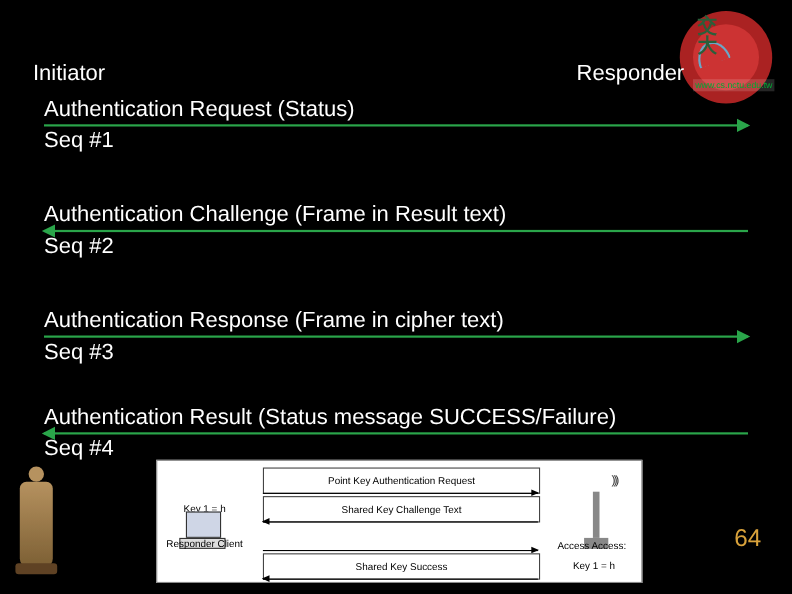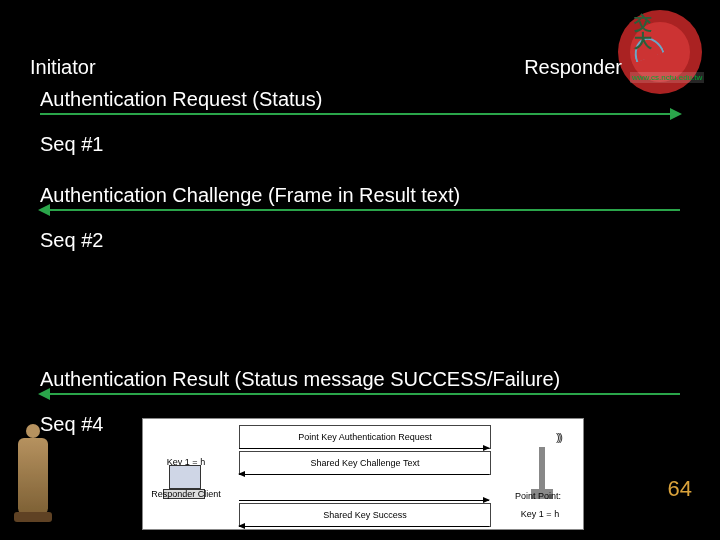--- a/index.html
+++ b/index.html
@@ -1,20 +1,20 @@
 <!DOCTYPE html>
 <html><head>
 <meta charset="utf-8">
 <style>
   html,body{margin:0;padding:0;width:720px;height:540px;background:#000;font-family:Arial,Helvetica,sans-serif;overflow:hidden;position:relative}
   .slide{position:relative;width:720px;height:540px}
   .role{position:absolute;color:#fff;font-size:20px}
   .msg-block{position:absolute;width:640px;left:40px;text-align:left}
   .msg-label{color:#fff;font-size:20px;margin-bottom:2px}
-  .msg-seq{color:#fff;font-size:20px;margin-top:18px}
+  .msg-seq{color:#fff;font-size:20px;margin-top:2px}
   .arrow-r,.arrow-l{position:relative;height:2px;background:#2aa54a;width:640px;margin:2px 0}
   .arrow-r::after{content:"";position:absolute;right:-2px;top:-5px;border-left:12px solid #2aa54a;border-top:6px solid transparent;border-bottom:6px solid transparent}
   .arrow-l::after{content:"";position:absolute;left:-2px;top:-5px;border-right:12px solid #2aa54a;border-top:6px solid transparent;border-bottom:6px solid transparent}
   .page-num{position:absolute;right:28px;bottom:38px;color:#d9a23b;font-size:22px}
   
   .inset{position:absolute;left:142px;top:418px;width:440px;height:110px;background:#fff;border:1px solid #888}
   .inset-client,.inset-ap{position:absolute;font-size:9px;color:#000;text-align:center;width:70px}
   .inset-client{left:8px;top:70px}
   .inset-ap{right:10px;top:72px}
   .inset-key1a{position:absolute;left:8px;font-size:9px;color:#000;top:38px;width:70px;text-align:center}
@@ -66,41 +66,46 @@
     <div class="arrow-r"></div>
     <div class="msg-seq">Seq #1</div>
   </div>
 
   <div class="msg-block" style="top:184px">
     <div class="msg-label">Authentication Challenge (Frame in Result text)</div>
     <div class="arrow-l"></div>
     <div class="msg-seq">Seq #2</div>
   </div>
 
+  <div class="msg-block" style="top:280px">
+    <div class="msg-label">Authentication Response (Frame in cipher text)</div>
+    <div class="arrow-r"></div>
+    <div class="msg-seq">Seq #3</div>
+  </div>
 
   <div class="msg-block" style="top:368px">
     <div class="msg-label">Authentication Result (Status message SUCCESS/Failure)</div>
     <div class="arrow-l"></div>
     <div class="msg-seq">Seq #4</div>
   </div>
 
   <div class="inset">
     <div class="inset-key1a">Key 1 = h</div>
     <div class="pc">
         <div class="mon"></div>
         <div class="kb"></div>
       </div>
     <div class="inset-client">Responder Client</div>
 
     <div class="waves">)))</div>
     <div class="tower">
         <div class="mast"></div>
         <div class="base"></div>
       </div>
-    <div class="inset-ap">Point Point:</div>
+    <div class="inset-ap">Access Access:</div>
     <div class="inset-key1b">Key 1 = h</div>
 
     <div class="inset-row" style="top:6px">Point Key Authentication Request</div>
     <div class="inset-arrow-r" style="top:29px"></div>
     <div class="inset-row" style="top:32px">Shared Key Challenge Text</div>
     <div class="inset-arrow-l" style="top:55px"></div>
     <div class="inset-arrow-r" style="top:81px"></div>
     <div class="inset-row" style="top:84px">Shared Key Success</div>
     <div class="inset-arrow-l" style="top:107px"></div>
   </div>

